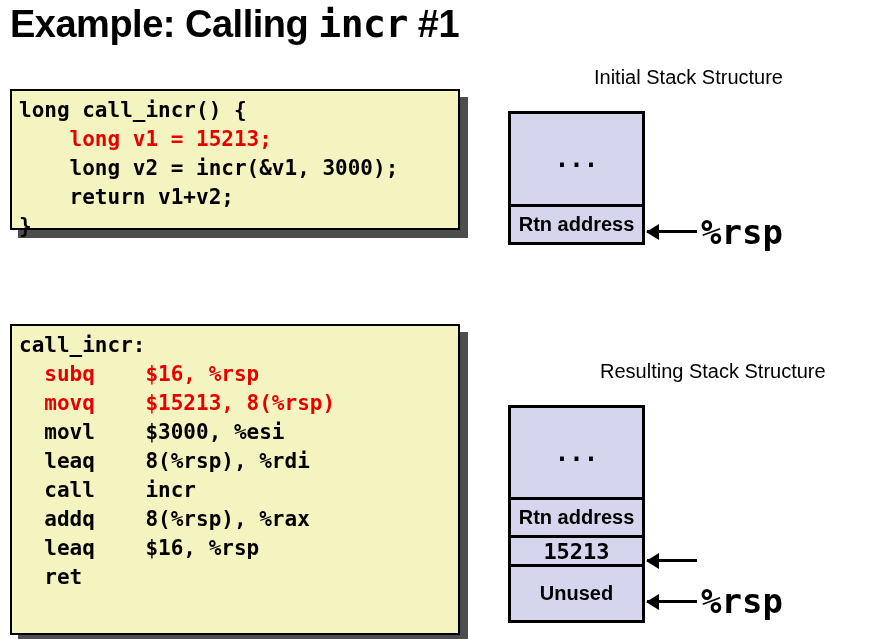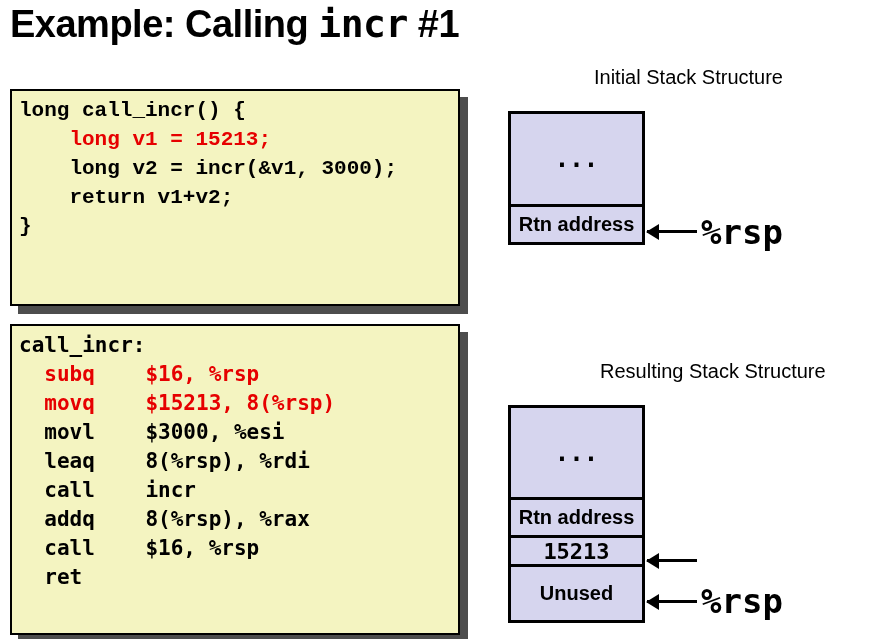--- a/index.html
+++ b/index.html
@@ -26,21 +26,21 @@
   
   .codebox {
     position: absolute; left: 10px; width: 450px;
     background: var(--code-bg, #F4F4C1);
     border: 2px solid #000;
     box-shadow: 8px 8px 0 var(--shadow, #4D4D4D);
     font-family: "DejaVu Sans Mono", monospace;
     font-weight: bold; font-size: 21px; line-height: 29px;
     padding: 5px 0 0 7px;
   }
-  #c-code-box   { top: 89px;  height: 217px; font-family: Liberation Mono, monospace; }
+  #c-code-box   { top: 89px;  height: 141px; }
   #asm-code-box { top: 316px; height: 311px; margin-top: 8px; }
   .code-line { white-space: pre; }
   .code-line.red { color: var(--red, #E60000); }
 
   
   .stack-heading {
     position: absolute; font-size: 20px; font-weight: normal; white-space: nowrap;
   }
   #initial-stack-heading   { left: 594px; top: 66px; }
   #resulting-stack-heading { left: 600px; top: 360px; }
@@ -110,21 +110,21 @@
     </div>
 
   <div class="codebox" id="asm-code-box">
       <div class="code-line">call_incr:</div>
       <div class="code-line red">  subq    $16, %rsp</div>
       <div class="code-line red">  movq    $15213, 8(%rsp)</div>
       <div class="code-line">  movl    $3000, %esi</div>
       <div class="code-line">  leaq    8(%rsp), %rdi</div>
       <div class="code-line">  call    incr</div>
       <div class="code-line">  addq    8(%rsp), %rax</div>
-      <div class="code-line">  call    $16, %rsp</div>
+      <div class="code-line">  leaq    $16, %rsp</div>
       <div class="code-line">  ret</div>
     </div>
 
   <div class="stack-heading" id="initial-stack-heading">Initial Stack Structure</div>
 
   <div class="stack" id="initial-stack">
       <div class="cell mono">...</div>
       <div class="cell sans">Rtn address</div>
     </div>
 

